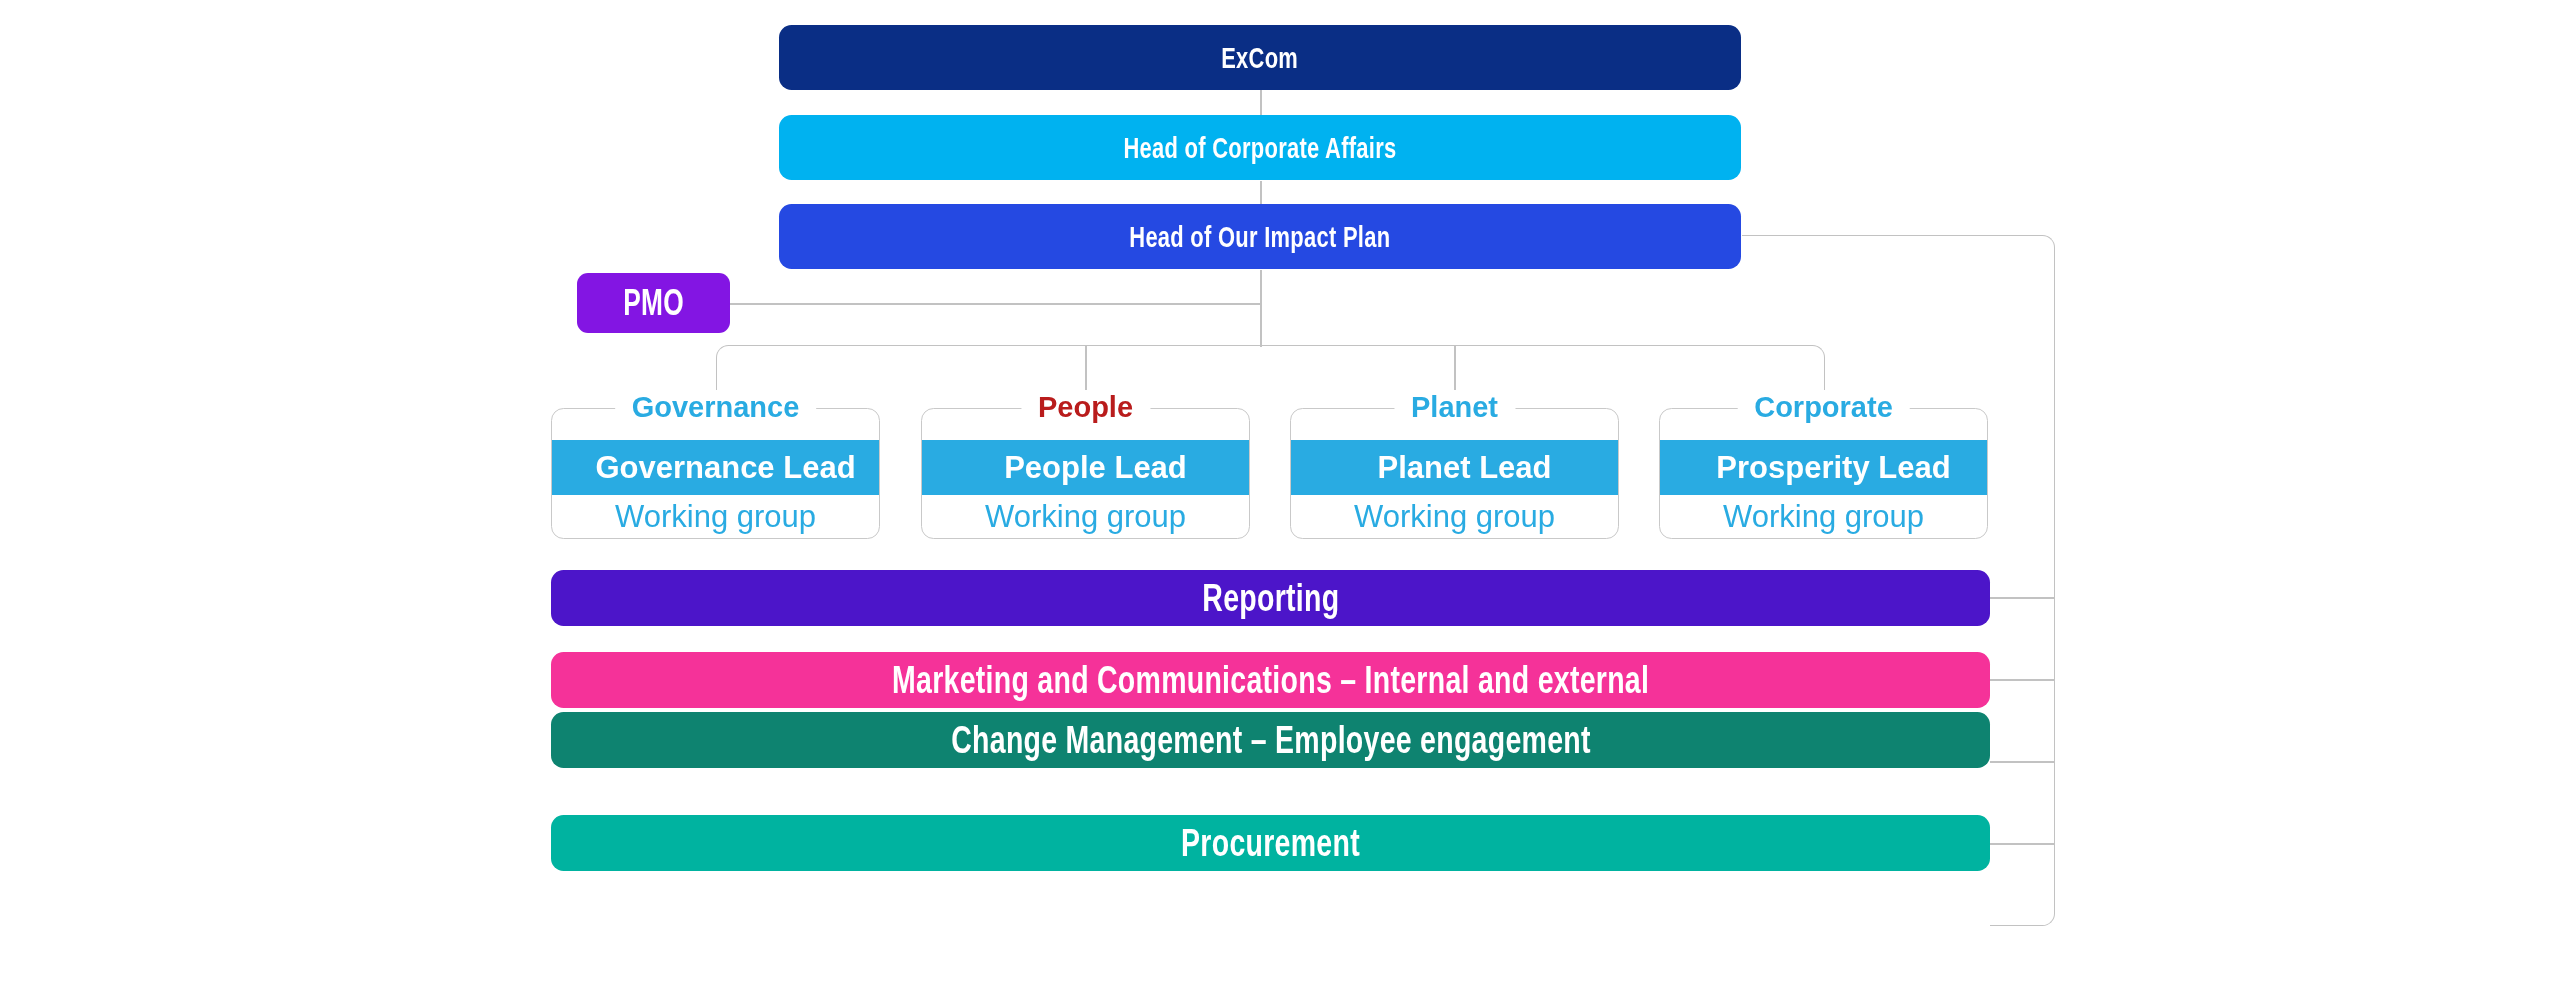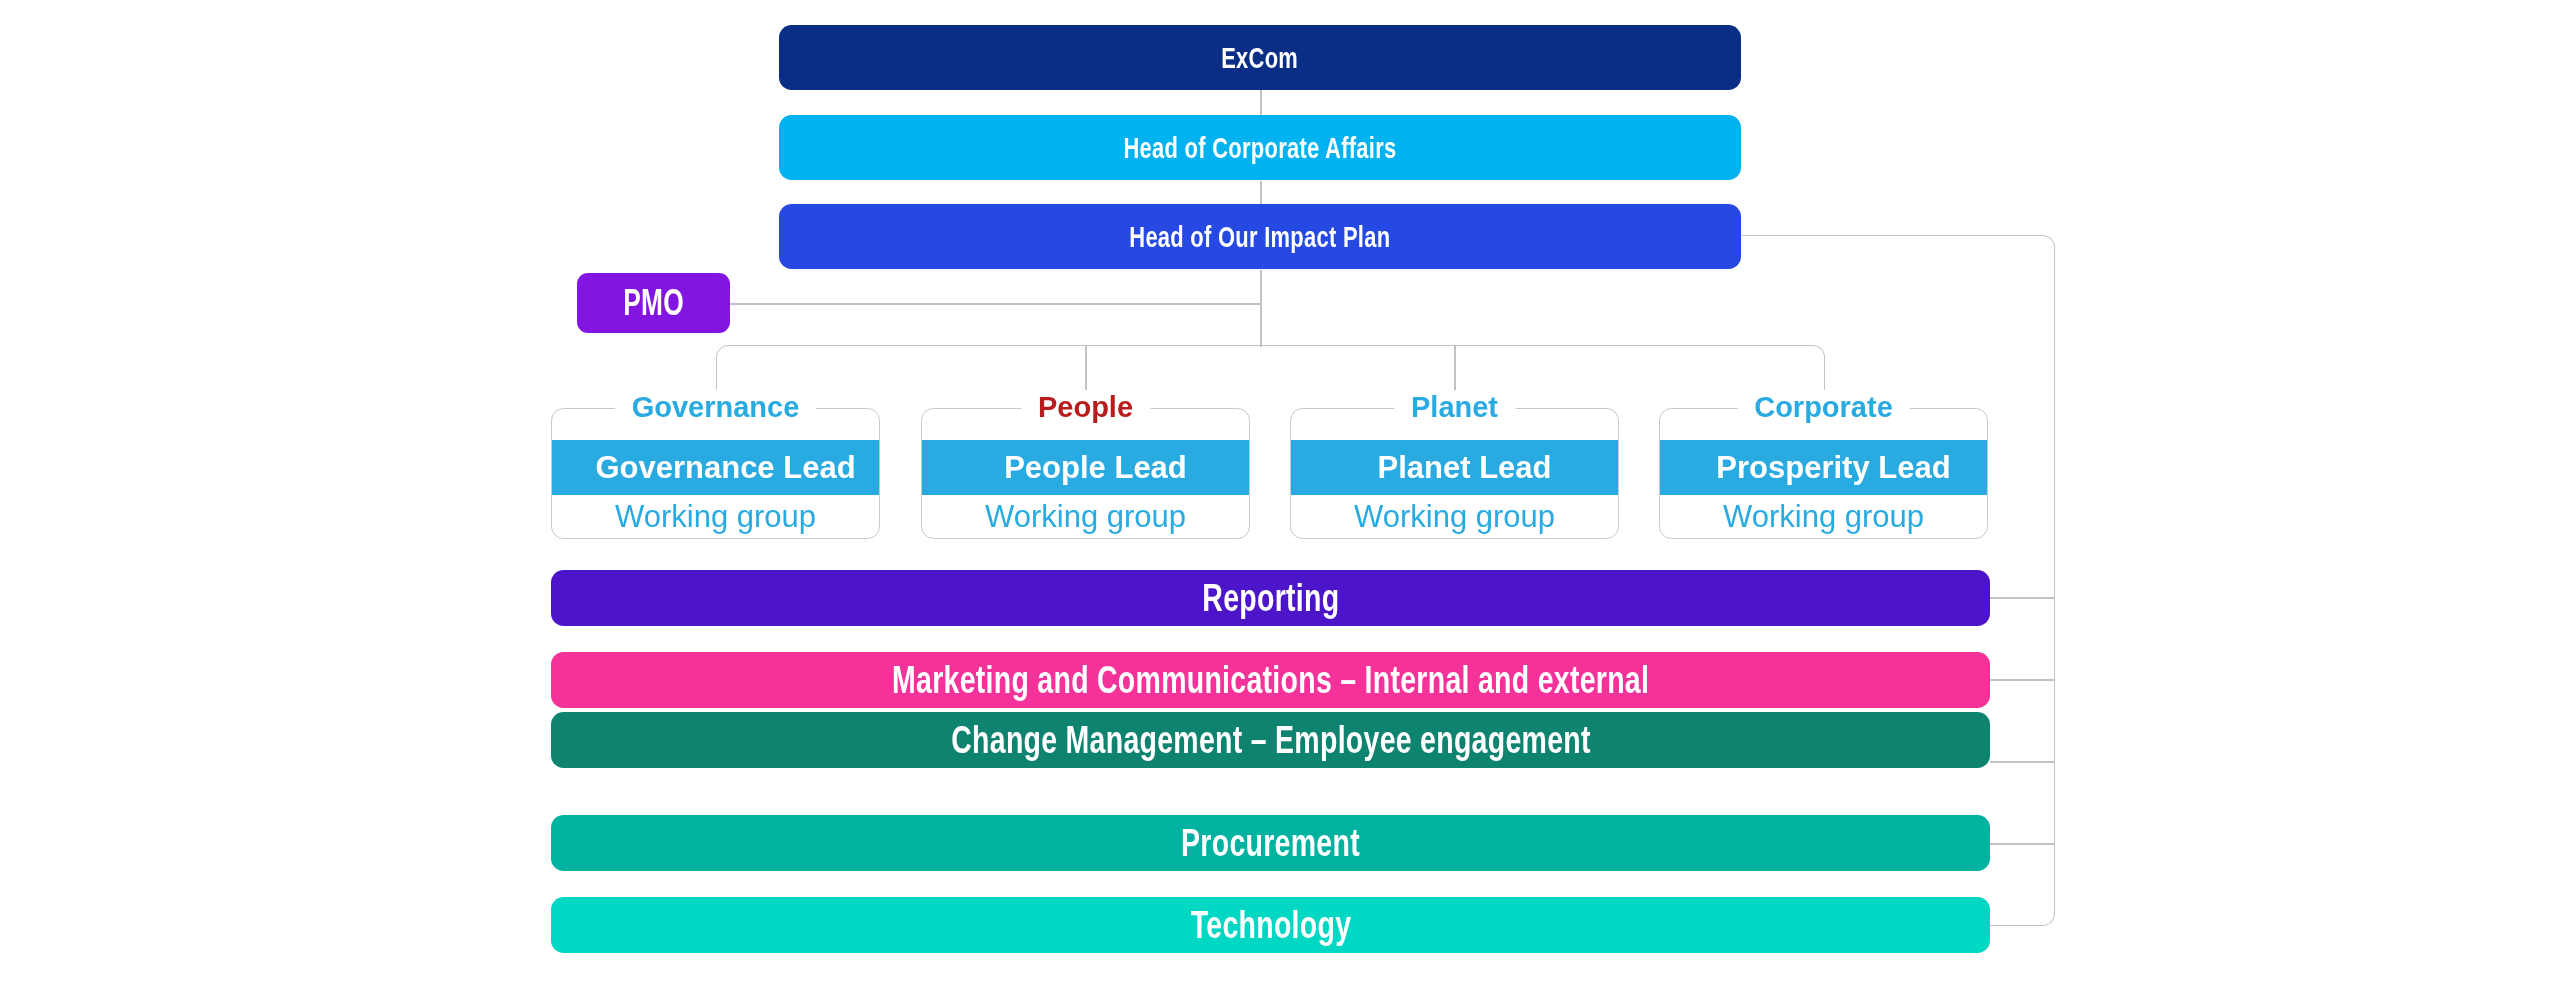--- a/index.html
+++ b/index.html
@@ -139,18 +139,15 @@
   </div>
   <div class="box hbar" style="top: 652px; background-color: rgb(245, 50, 153);">
     <span class="cond">Marketing and Communications – Internal and external</span>
   </div>
   <div class="box hbar" style="top: 712px; background-color: rgb(14, 131, 112);">
     <span class="cond">Change Management – Employee engagement</span>
   </div>
   <div class="box hbar" style="top: 815px; background-color: rgb(0, 179, 160);">
     <span class="cond">Procurement</span>
   </div>
-  <div class="box hbar" style="top: 897px; background-color: rgb(0, 216, 196);">
-    <span class="cond">Technology</span>
-  </div>
 
 </div>
 
 
 </body></html>

